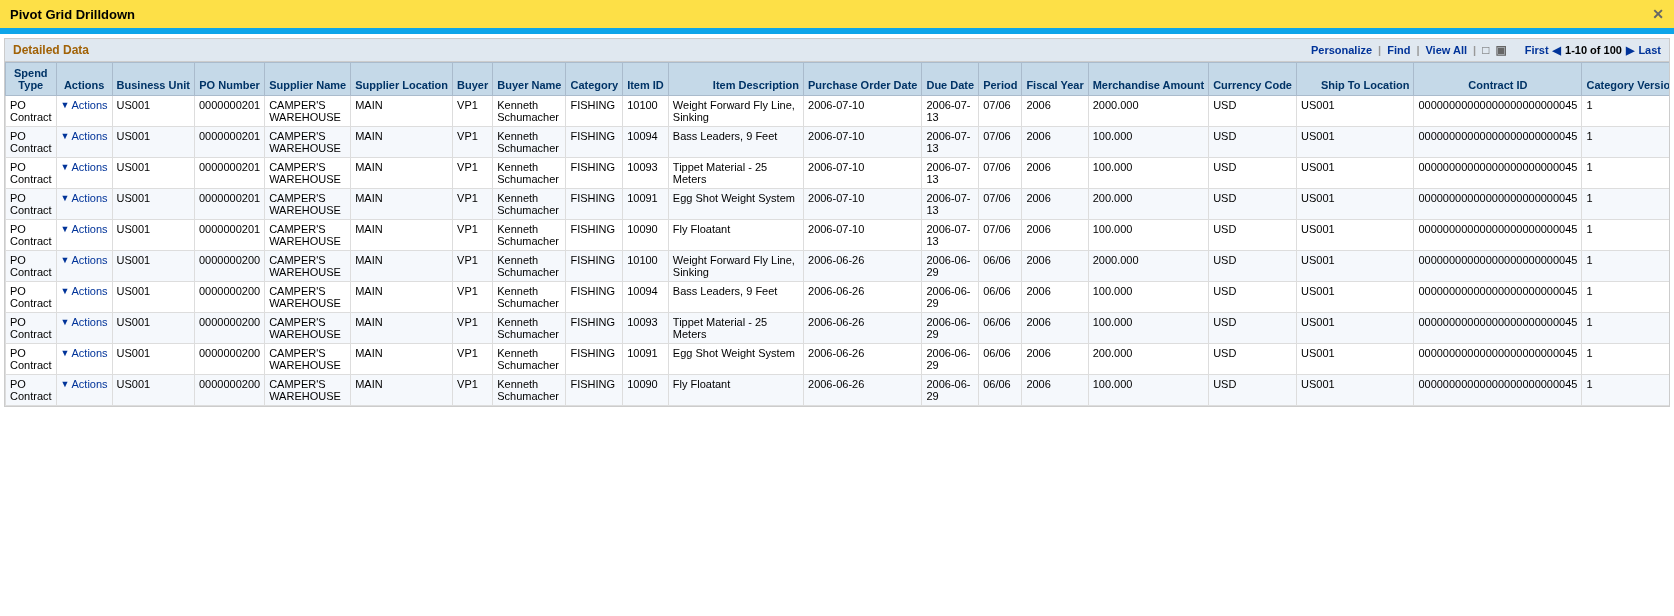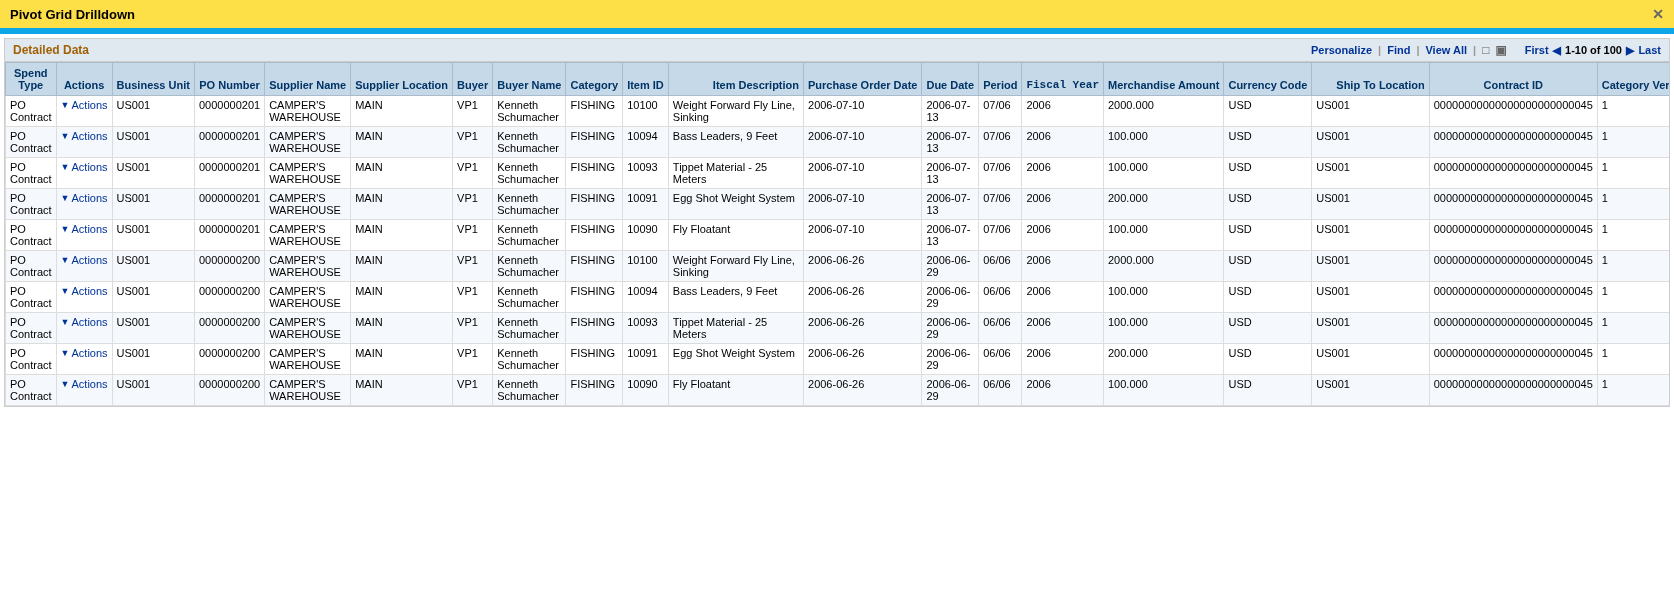--- a/index.html
+++ b/index.html
@@ -143,21 +143,21 @@
     .col-suppname { width: 80px; }
     .col-supploc { width: 55px; }
     .col-buyer { width: 40px; }
     .col-buyername { width: 75px; }
     .col-cat { width: 55px; }
     .col-itemid { width: 45px; margin-left: 40px; }
     .col-itemdesc { width: 80px; padding-left: 44px; }
     .col-podate { width: 75px; }
     .col-duedate { width: 75px; }
     .col-period { width: 45px; }
-    .col-fiscal { width: 40px; font-family: Liberation Mono, monospace; }
+    .col-fiscal { width: 40px; }
     .col-merch { width: 70px; }
     .col-curr { width: 55px; }
     .col-shipto { width: 55px; padding-left: 24px; }
     .col-contract { width: 160px; }
     .col-cv { width: 55px; }
     .col-clnbr { width: 55px; }
   </style>
 </head>
 <body>
 

